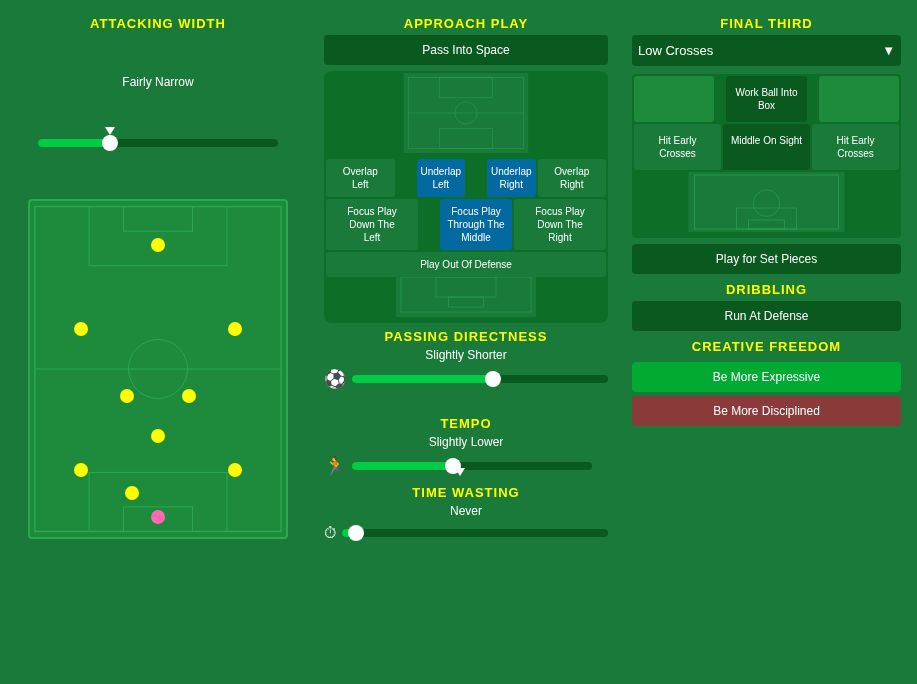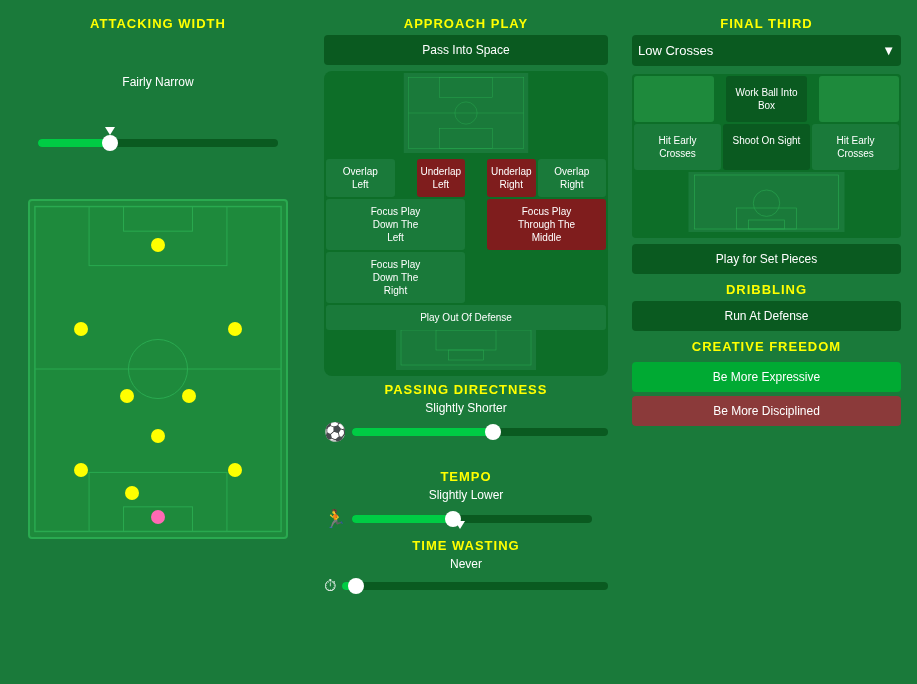--- a/index.html
+++ b/index.html
@@ -103,21 +103,21 @@
     .grid-cell {
       background: #1a7a3a;
       color: white;
       font-size: 10px;
       text-align: center;
       padding: 6px 2px;
       border-radius: 3px;
       line-height: 1.3;
     }
     .grid-cell.active {
-      background: #7f1d1d;
+      background: #0369a1;
       margin-left: 20px;
     }
     
     .btn {
       width: 100%;
       padding: 8px 6px;
       border: none;
       border-radius: 4px;
       color: white;
       font-size: 12px;
@@ -246,21 +246,21 @@
       <rect x="80" y="10" width="120" height="45" fill="none" stroke="#2aaa50" stroke-width="1"></rect>
       <rect x="80" y="125" width="120" height="45" fill="none" stroke="#2aaa50" stroke-width="1"></rect>
     </svg>
     
     <div style="display:grid; grid-template-columns:1fr 1fr 1fr 1fr; gap:2px; margin-top:2px;">
       <div class="grid-cell">Overlap<br>Left</div>
       <div class="grid-cell active">Underlap<br>Left</div>
       <div class="grid-cell active">Underlap<br>Right</div>
       <div class="grid-cell">Overlap<br>Right</div>
     </div>
-    <div style="display:grid; grid-template-columns:1fr 1fr; gap:2px; margin-top:2px;">
+    <div style="display:grid; grid-template-columns:1fr 1fr 1fr; gap:2px; margin-top:2px;">
       <div class="grid-cell">Focus Play<br>Down The<br>Left</div>
       <div class="grid-cell active">Focus Play<br>Through The<br>Middle</div>
       <div class="grid-cell">Focus Play<br>Down The<br>Right</div>
     </div>
     <div style="display:grid; grid-template-columns:1fr; gap:2px; margin-top:2px;">
       <div class="grid-cell">Play Out Of Defense</div>
     </div>
     
     <svg viewBox="0 0 280 80" width="100%" height="40px">
       <rect x="0" y="0" width="280" height="80" fill="#1a7a3a"></rect>
@@ -317,21 +317,21 @@
   <div style="width:100%; background:#0d6e28; border-radius:4px; padding:2px; margin-bottom:6px; position:relative;">
     
     <div style="display:grid; grid-template-columns:1fr 1fr 1fr; gap:12px; margin-bottom:2px;">
       <div class="final-cell" style="background:#1e8a3c;"></div>
       <div class="final-cell active">Work Ball Into Box</div>
       <div class="final-cell" style="background:#1e8a3c;"></div>
     </div>
     
     <div style="display:grid; grid-template-columns:1fr 1fr 1fr; gap:2px; margin-bottom:2px;">
       <div class="final-cell">Hit Early<br>Crosses</div>
-      <div class="final-cell active">Shoot On Sight</div>
+      <div class="final-cell active">Middle On Sight</div>
       <div class="final-cell">Hit Early<br>Crosses</div>
     </div>
     
     <svg viewBox="0 0 260 100" width="100%" height="60px">
       <rect x="0" y="0" width="260" height="100" fill="#1a7a3a"></rect>
       <rect x="10" y="5" width="240" height="90" fill="none" stroke="#2aaa50" stroke-width="1"></rect>
       <circle cx="130" cy="52" r="22" fill="none" stroke="#2aaa50" stroke-width="1"></circle>
       <rect x="80" y="60" width="100" height="35" fill="none" stroke="#2aaa50" stroke-width="1"></rect>
       <rect x="100" y="80" width="60" height="15" fill="none" stroke="#2aaa50" stroke-width="1"></rect>
     </svg>

